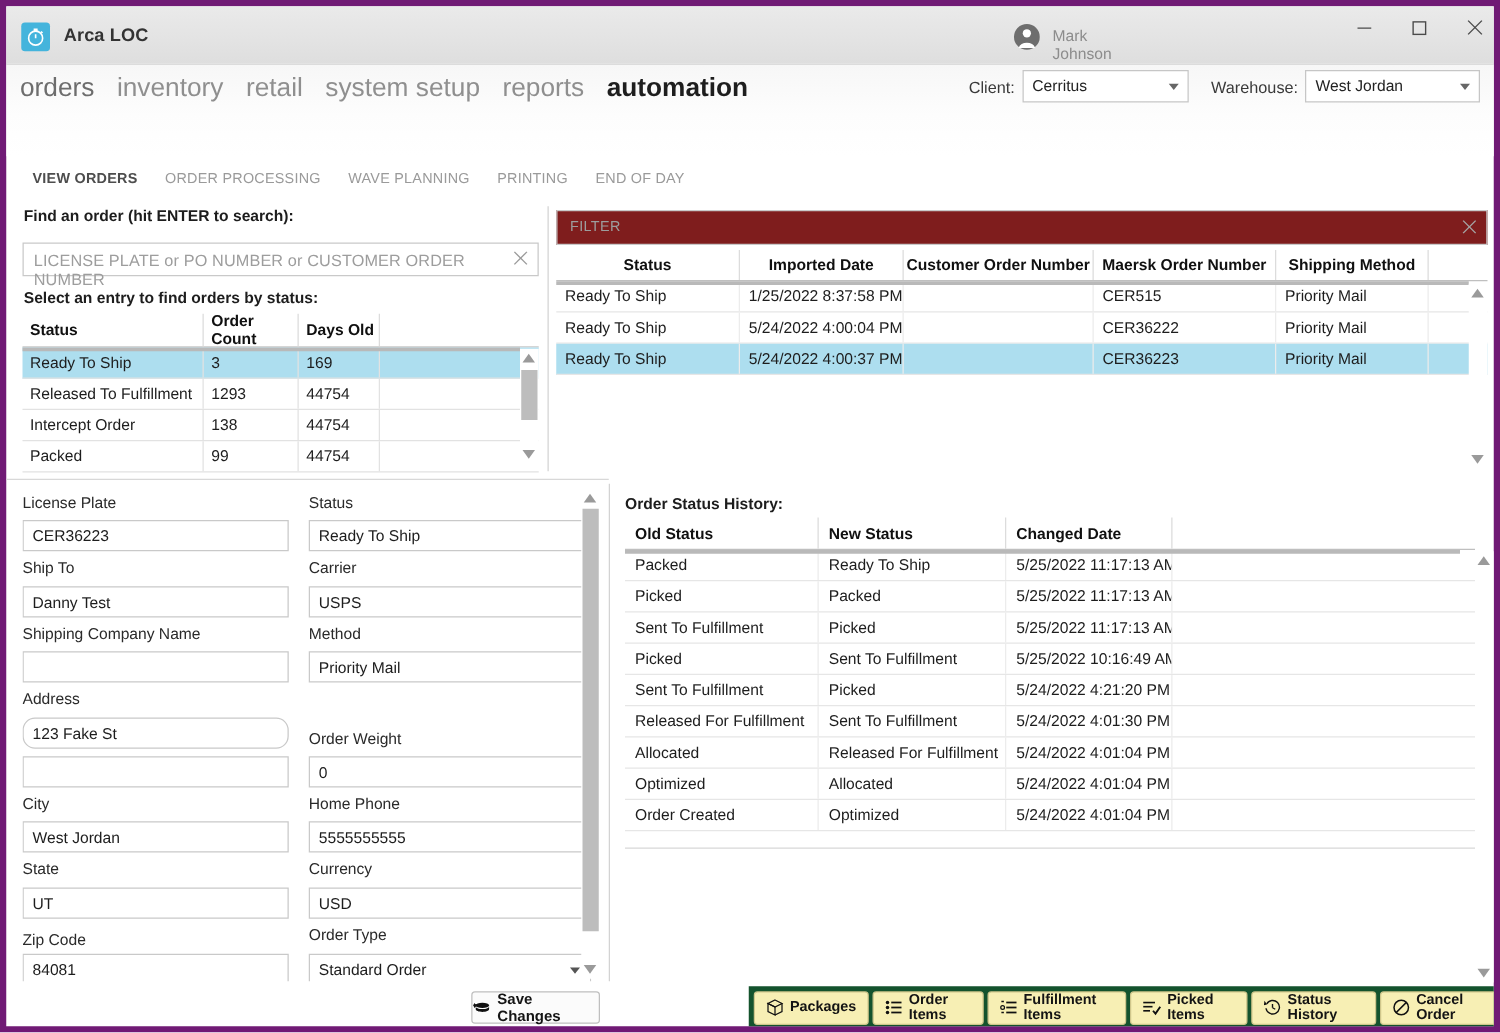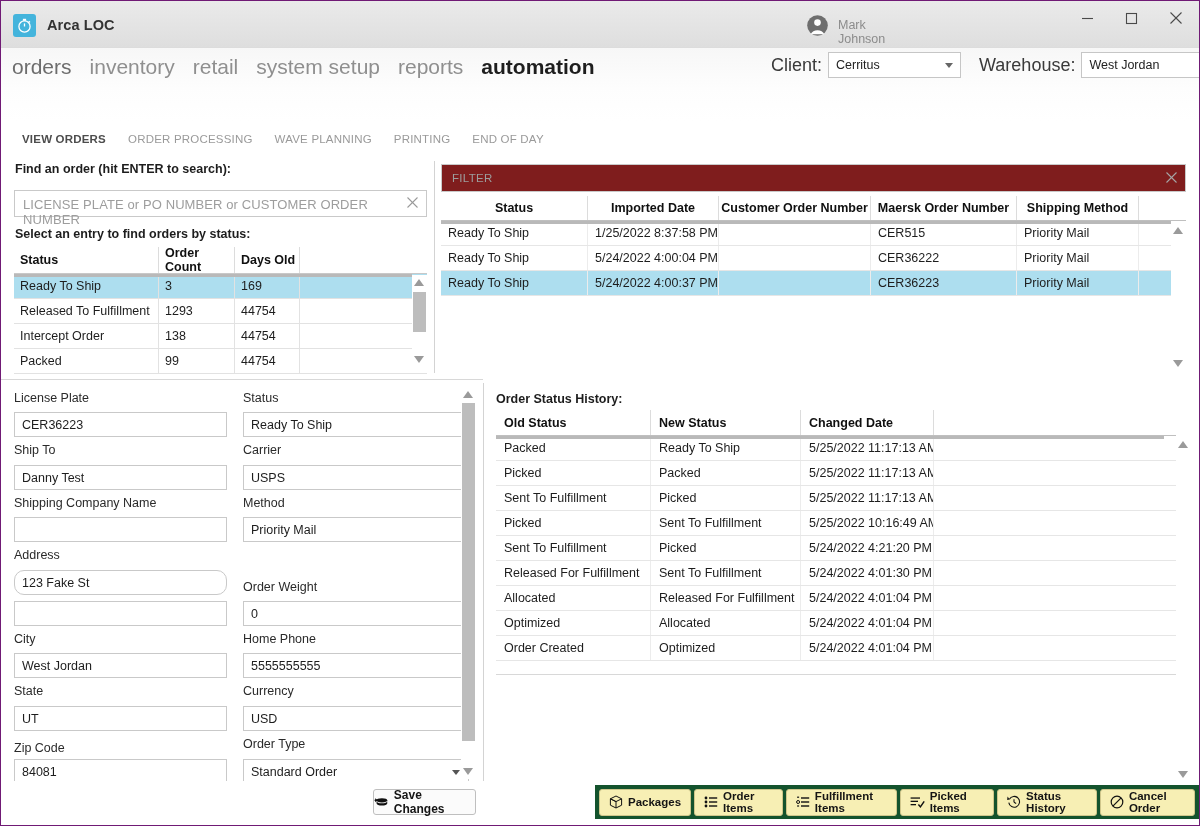--- a/index.html
+++ b/index.html
@@ -7,21 +7,21 @@
     margin: 0; padding: 0;
     width: 1200px; height: 826px;
     font-family: "Liberation Sans", sans-serif;
     background: #ffffff;
     overflow: hidden;
   }
   #app {
     position: relative;
     width: 1200px; height: 826px;
     background: #ffffff;
-    border: 1px solid #701a75;
+    border: 5px solid #701a75;
     overflow: hidden;
   }
 
   
   .titlebar {
     position: absolute; left: 0; top: 0; width: 1198px; height: 47px;
     background: linear-gradient(to bottom, #eaeaea 0%, #e3e3e3 60%, #dedede 100%);
     border-bottom: 1px solid #dcdcdc;
   }
   .applogo {
@@ -65,21 +65,21 @@
   .mainnav .nav.semi { color: #6d6d6d; }
 
   .subnav { position: absolute; left: 21px; top: 41px; display: flex; align-items: flex-end; margin-top: 44px; }
   .subnav .sub {
     font-size: 11.5px; color: #9a9a9a; margin-right: 22px;
     letter-spacing: .2px; cursor: default;
   }
   .subnav .sub.active { color: #4d4d4d; font-weight: bold; }
 
   .selwrap { position: absolute; top: 4px; left: 770px; display: flex; align-items: center; }
-  .sellabel { font-size: 18px; color: #3a3a3a; margin-right: 6px; }
+  .sellabel { font-size: 13px; color: #3a3a3a; margin-right: 6px; }
   .combo {
     position: relative; height: 26px; background: #fff;
     border: 1px solid #c6c6c6; display: flex; align-items: center;
     padding-left: 7px; font-size: 12.5px; color: #222; cursor: default;
   }
   .combo .caret {
     position: absolute; right: 7px; top: 50%; margin-top: -2px;
     width: 0; height: 0; border-left: 4px solid transparent;
     border-right: 4px solid transparent; border-top: 5px solid #666;
   }

